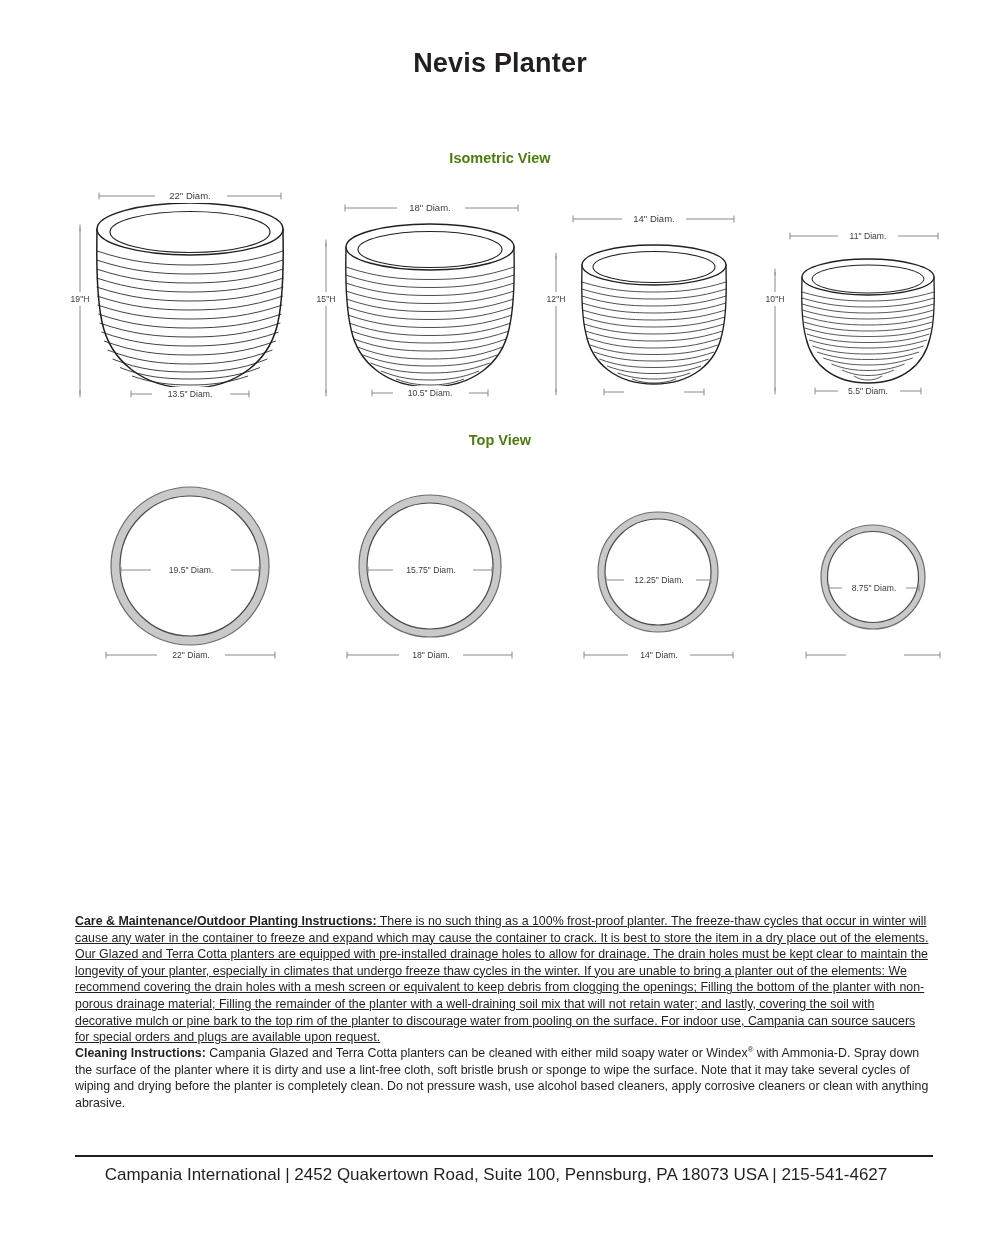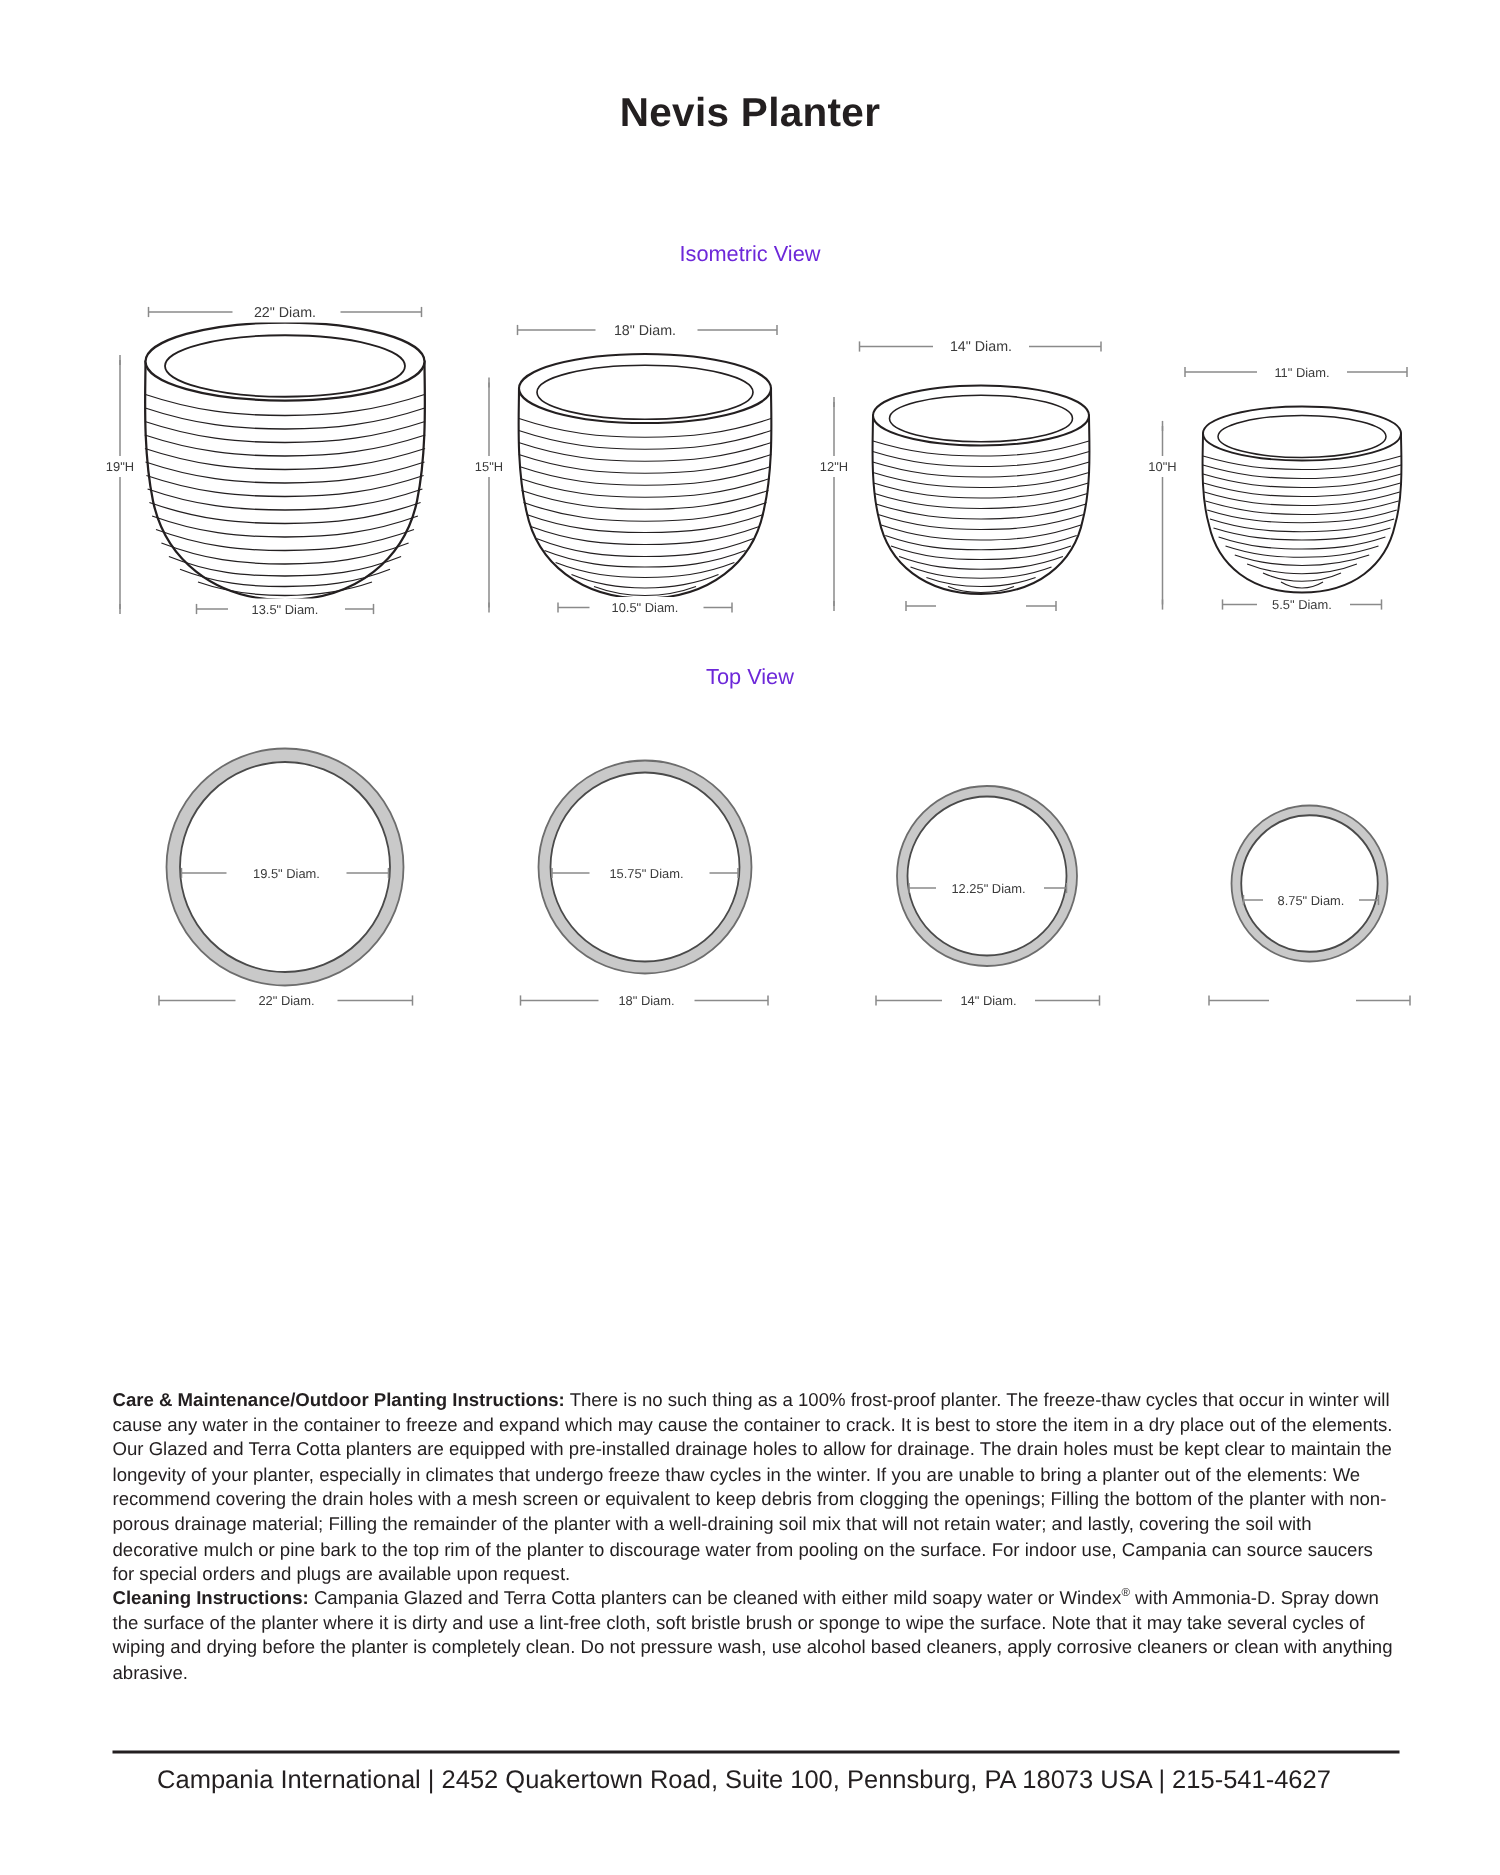--- a/index.html
+++ b/index.html
@@ -11,21 +11,20 @@
     width: 1000px;
     height: 1250px;
     position: relative;
     font-family: "Liberation Sans", sans-serif;
     color: #231f20;
     overflow: hidden;
   }
   .page {
     position: absolute;
     inset: 0;
-    margin-top: 12px;
   }
 
   
   .title {
     position: absolute;
     top: 48px;
     left: 0;
     width: 1000px;
     text-align: center;
     font-size: 27px;
@@ -34,22 +33,22 @@
     color: #231f20;
   }
 
   
   .section-head {
     position: absolute;
     width: 1000px;
     left: 0;
     text-align: center;
     font-size: 14.5px;
-    font-weight: normal;
-    color: #6d28d9;
+    font-weight: bold;
+    color: #4d7c0f;
   }
   #iso-head { top: 150px; }
   #top-head { top: 432px; }
 
   
   .draw-layer {
     position: absolute;
     left: 0;
     top: 0;
     width: 1000px;
@@ -72,21 +71,21 @@
     position: absolute;
     left: 75px;
     width: 858px;
     font-size: 12.4px;
     line-height: 1.34;
     color: #231f20;
     text-align: left;
   }
   .body-copy b { font-weight: bold; }
   #p-materials { top: 884px; }
-  #p-care { top: 913px; }
+  #p-care { top: 913px; text-decoration: underline; }
   #p-cleaning { top: 1045px; }
 
   
   .footer-rule {
     position: absolute;
     left: 75px;
     top: 1155px;
     width: 858px;
     height: 0;
     border-top: 2px solid #231f20;

